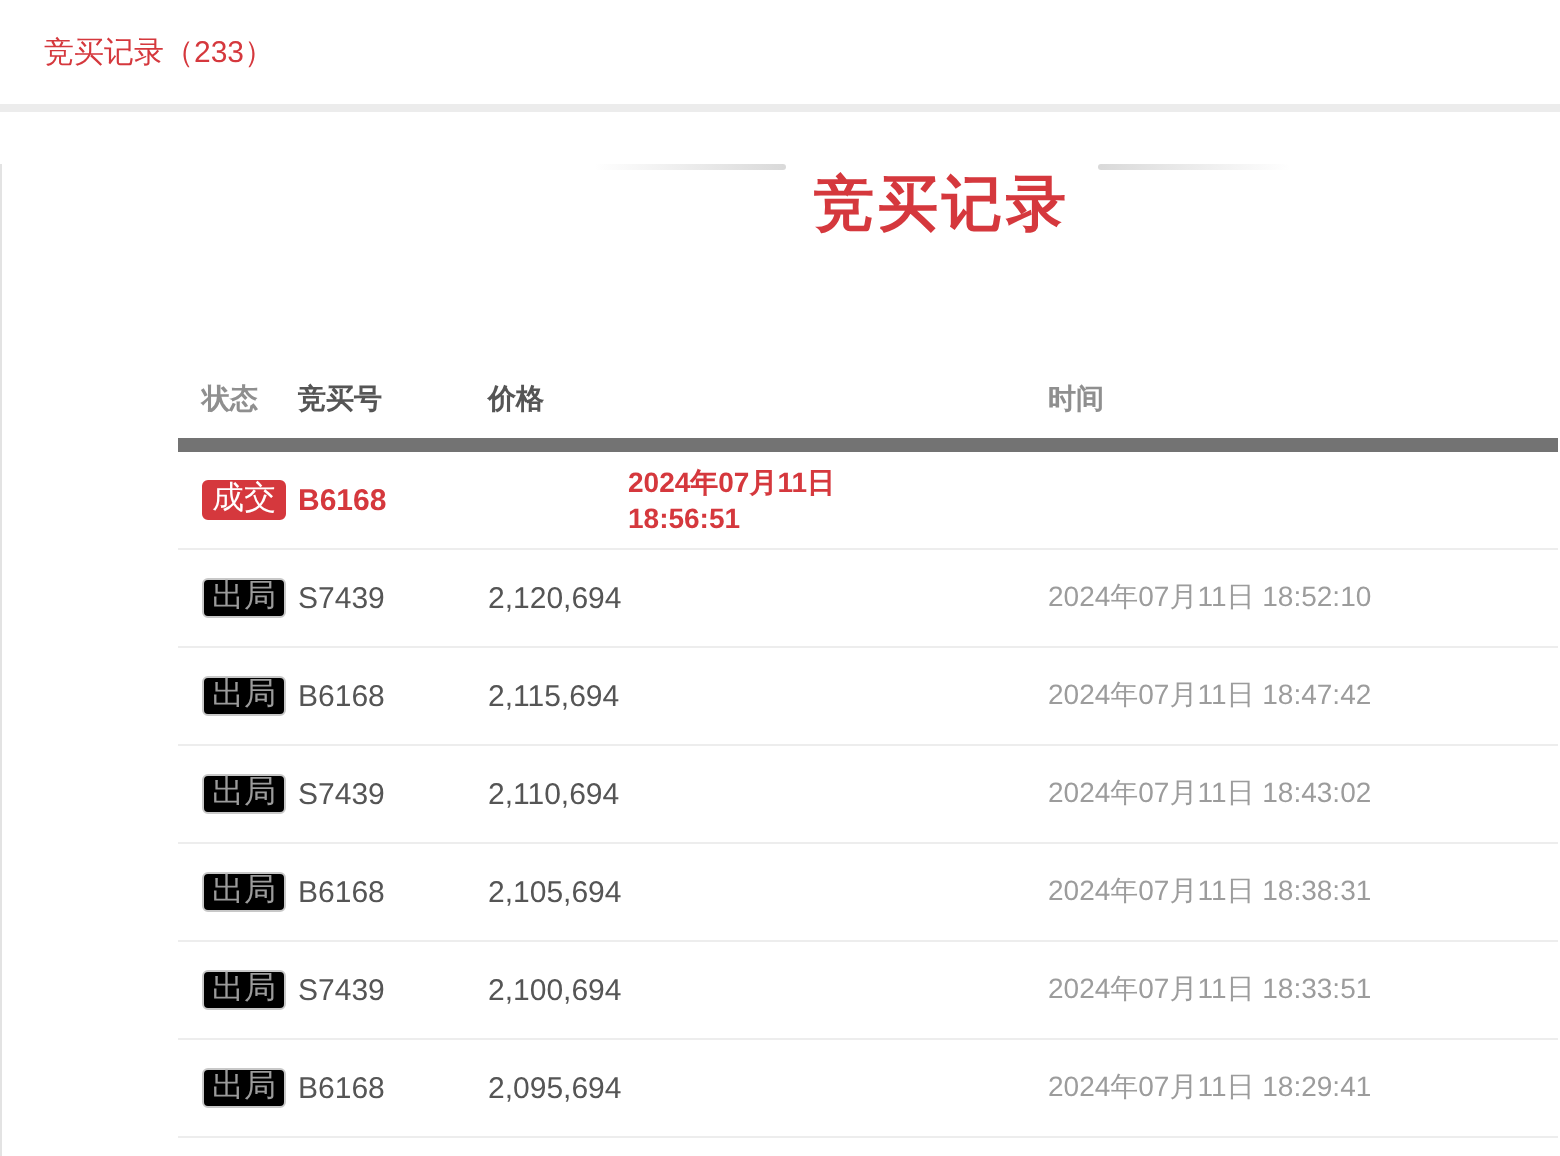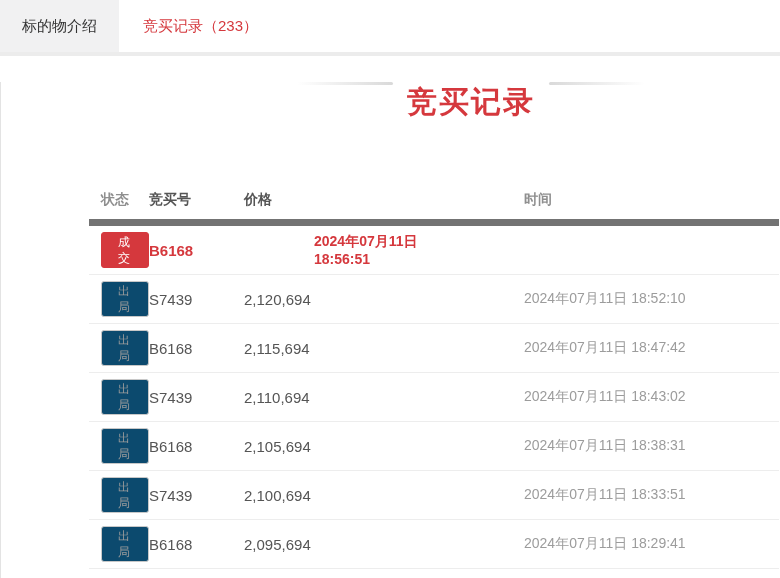--- a/index.html
+++ b/index.html
@@ -36,37 +36,36 @@
     display:grid; grid-template-columns:60px 95px 210px 1fr; align-items:center;
   }
   .t-head { height:46px; border-bottom:7px solid #737373; color:#8f8f8f; font-size:14px; font-weight:bold; }
   .t-row  { height:49px; border-bottom:1px solid #ededed; font-size:15px; }
   .c-status { padding-left:12px; text-align:left; }
   .c-bidder, .c-price { text-align:left; color:#555; }
   .c-time { text-align:left; padding-left:70px; color:#9c9c9c; font-size:14px; }
   .t-head .c-time { color:#8f8f8f; }
 
   .badge {
-    display:inline-block; font-size:12px; line-height:16px;
-    padding:1px 16px; border-radius:3px;
+    display:inline-block; font-size:16px; line-height:16px;
+    padding:1px 4px; border-radius:3px;
   }
-  .badge.out { color:#9b9b9b; border:1px solid #c8c8c8; background:#0c4a6e; }
+  .badge.out { color:#9b9b9b; border:1px solid #c8c8c8; background:#000000; }
   .badge.won { color:#fff; background:var(--accent); border:1px solid var(--accent); }
 
   .t-row.won .c-bidder, .t-row.won .c-price, .t-row.won .c-time {
     color:var(--accent); font-weight:bold;
   }
 </style>
 </head>
 <body>
 
 <div class="page">
 
   <div class="tabbar">
-    <div class="tab">标的物介绍</div>
     <div class="tab active">竞买记录（233）</div>
   </div>
   <div class="tab-gap"></div>
 
   <div class="panel">
 
     <div class="title-wrap">
       <span class="title-line left"></span>
       <span class="section-title">竞买记录</span>
       <span class="title-line right"></span>

